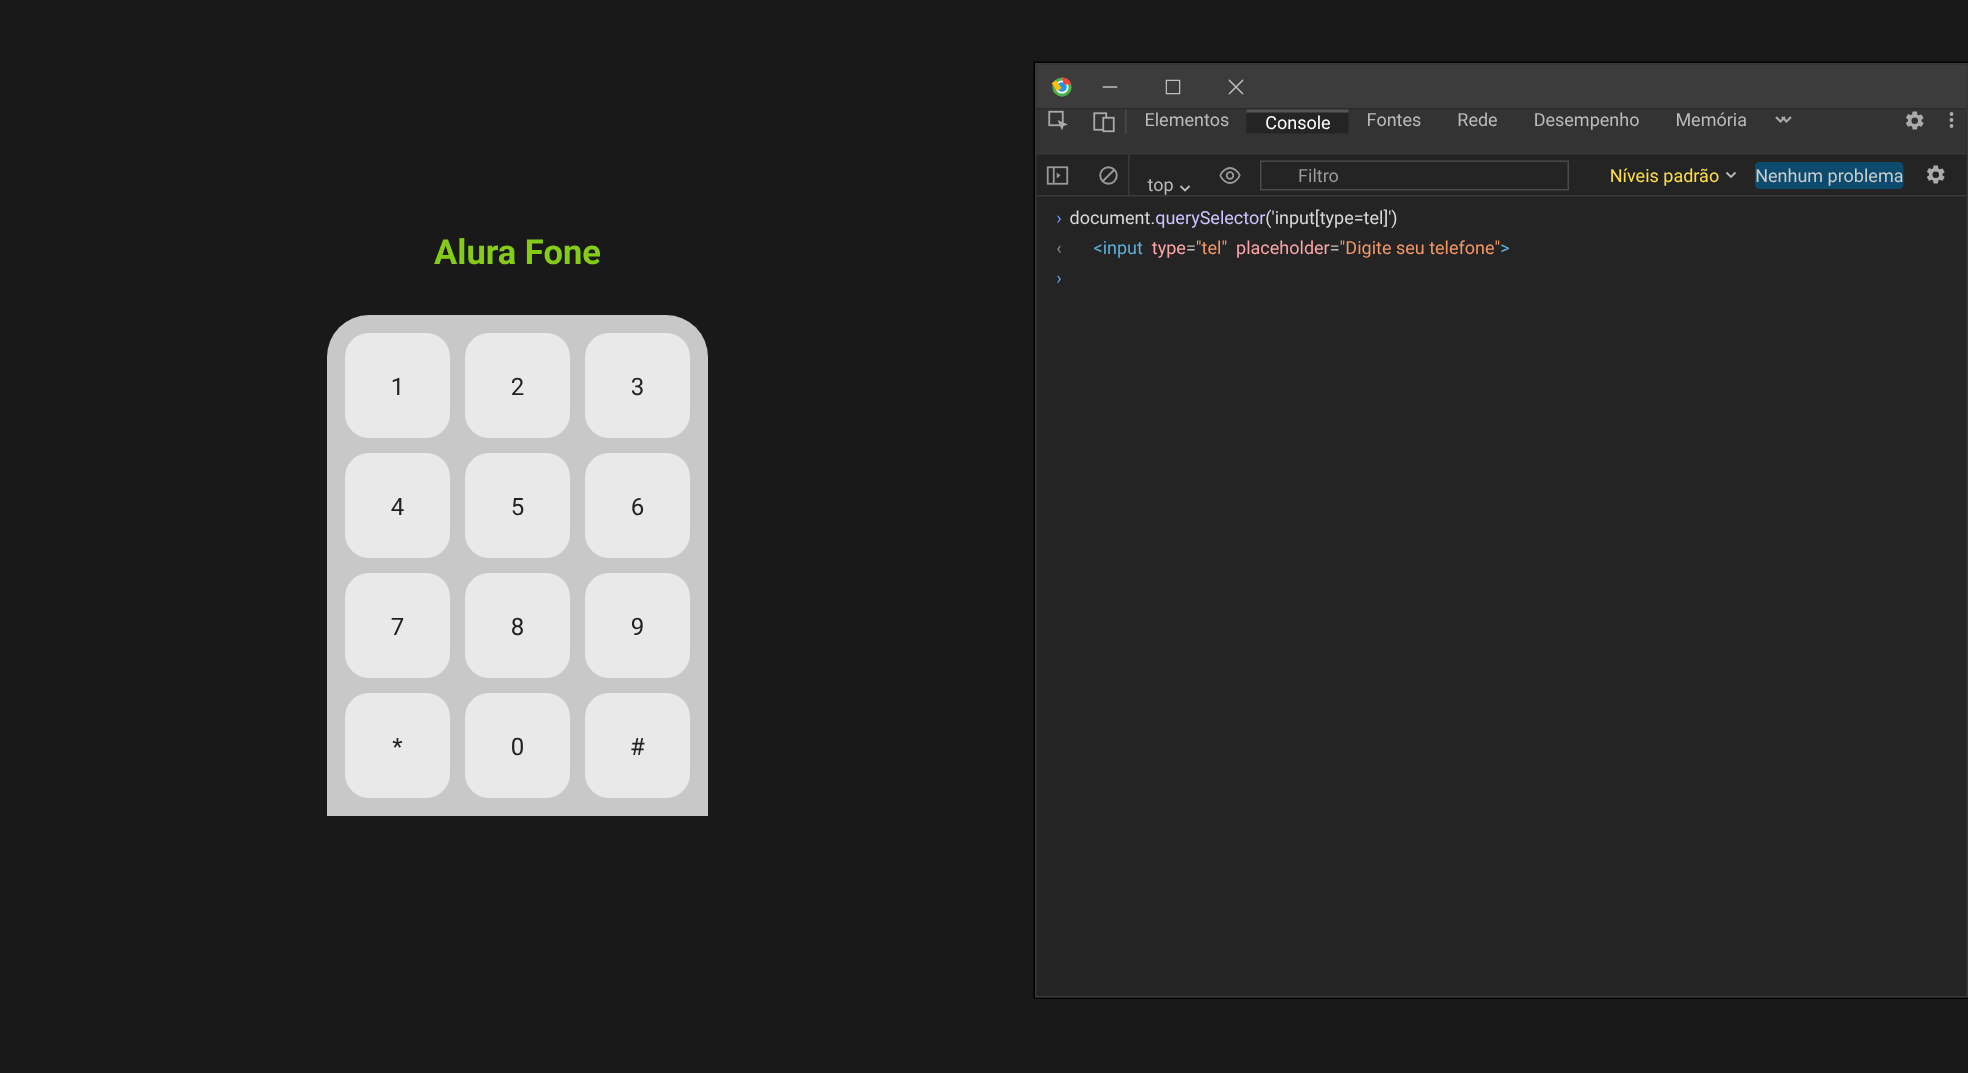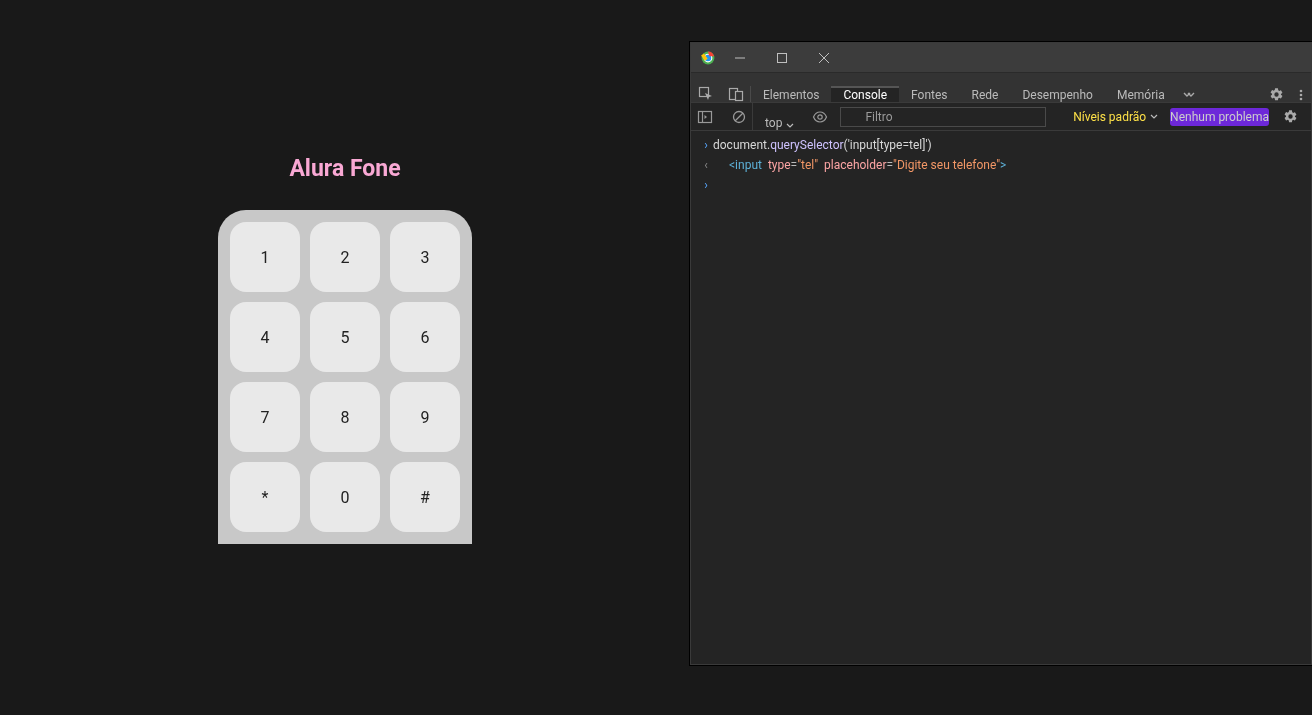--- a/index.html
+++ b/index.html
@@ -1,50 +1,50 @@
 <!DOCTYPE html>
 <html><head>
   <meta charset="utf-8">
   <style>
     * { margin: 0; padding: 0; box-sizing: border-box; font-family: -apple-system, BlinkMacSystemFont, "Segoe UI", Roboto, sans-serif; }
     body { width: 1312px; height: 715px; background: #191919; overflow: hidden; position: relative; }
 
     
     .phoneapp { position: absolute; left: 0; top: 0; width: 690px; height: 715px; display: flex; flex-direction: column; align-items: center; padding-top: 155px; }
-    .phone-title { color: #f9a8d4; font-size: 23px; font-weight: 700; margin-bottom: 28px; }
+    .phone-title { color: #84cc16; font-size: 23px; font-weight: 700; margin-bottom: 28px; }
     .keypad { background: #c8c8c8; border-radius: 28px 28px 0 0; padding: 12px; display: grid; grid-template-columns: repeat(3, 70px); grid-auto-rows: 70px; gap: 10px; }
     .key { background: #e9e9e9; border: none; border-radius: 16px; font-size: 16px; color: #222; display: flex; align-items: center; justify-content: center; cursor: pointer; }
     .tel-wrap { width: 254px; background: #c8c8c8; border-radius: 8px; padding: 4px; }
     .tel-input { width: 100%; border: none; outline: none; background: #c8c8c8; text-align: center; font-family: ui-monospace, SFMono-Regular, Menlo, Consolas, monospace; font-size: 17px; color: #555; padding: 8px 4px; }
     .tel-input::placeholder { color: #555; }
 
     
     .devtools { position: absolute; left: 690px; top: 42px; width: 622px; height: 623px; background: #242424; border: 1px solid #3a3a3a; box-shadow: 0 0 0 1px #000; color: #ccc; font-size: 12px; display: flex; flex-direction: column; }
     .dt-title { height: 30px; background: #3c3c3c; display: flex; align-items: center; padding: 0 10px; color: #bfbfbf; gap: 8px; border-bottom: 1px solid #2a2a2a; }
     .chrome-logo { width: 14px; height: 14px; display: inline-flex; }
     .dt-title-text { flex: 1; }
     .winbtn { width: 34px; height: 22px; display: flex; align-items: center; justify-content: center; color: #bfbfbf; }
-    .dt-tabs { height: 30px; background: #333; display: flex; align-items: flex-end; border-bottom: 1px solid #3a3a3a; }
+    .dt-tabs { height: 30px; background: #333; display: flex; align-items: flex-start; border-bottom: 1px solid #3a3a3a; }
     .dt-icon { width: 30px; display: flex; align-items: center; justify-content: center; color: #aaa; }
     .dt-icon.sep { border-right: 1px solid #4a4a4a; }
     .dt-tab { padding: 0 12px; display: flex; align-items: center; color: #bbb; cursor: pointer; }
     .dt-tab.active { background: #242424; color: #fff; border-top: 2px solid #555; }
     .dt-chevrons { width: 24px; display: flex; align-items: center; justify-content: center; color: #aaa; }
     .dt-gear { width: 30px; display: flex; align-items: center; justify-content: center; color: #aaa; }
     .dt-kebab { width: 20px; display: flex; align-items: center; justify-content: center; color: #aaa; }
     .dt-spacer { flex: 1; }
 
     .dt-toolbar { height: 28px; background: #242424; display: flex; align-items: center; border-bottom: 1px solid #3a3a3a; padding-right: 6px; gap: 6px; }
     .dt-tool { width: 28px; height: 28px; display: flex; align-items: center; justify-content: center; color: #999; }
     .dt-tool.sep { border-right: 1px solid #3a3a3a; }
     .dt-context { display: flex; align-items: flex-end; gap: 4px; color: #bbb; height: 100%; padding: 0 6px; cursor: pointer; }
     .dt-filter { flex: 0 0 190px; height: 20px; background: #242424; border: 1px solid #4a4a4a; color: #ccc; padding: 0 24px; font-size: 12px; }
     .dt-filter::placeholder { color: #9a9a9a; }
     .dt-levels { display: flex; align-items: center; gap: 4px; color: #fde047; cursor: pointer; padding: 0 6px; }
-    .dt-noprob { background: #6d28d9; border-radius: 3px; padding: 2px 0; color: #ccc; cursor: pointer; }
+    .dt-noprob { background: #0c4a6e; border-radius: 3px; padding: 2px 0; color: #ccc; cursor: pointer; }
 
     .dt-console { flex: 1; padding: 4px 0; font-family: ui-monospace, SFMono-Regular, Menlo, Consolas, monospace; font-size: 12px; line-height: 20px; }
     .c-row { display: flex; padding: 0 8px; }
     .c-gutter { width: 14px; flex: none; text-align: center; }
     .c-input { color: #d8d8d8; }
     .m-call { color: #cfc3ff; }
     .c-output { padding-left: 16px; color: #ccc; }
     .tok-tag { color: #5db0d7; }
     .tok-attr { color: #fca5a5; }
     .tok-eq { color: #bbb; }

